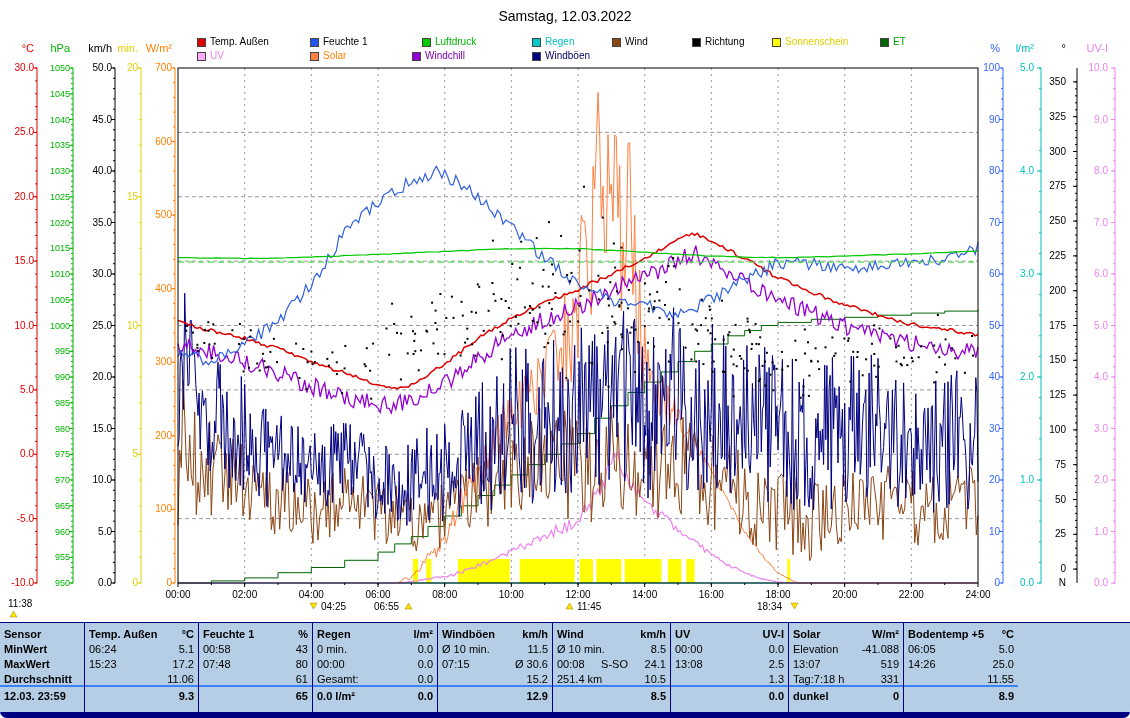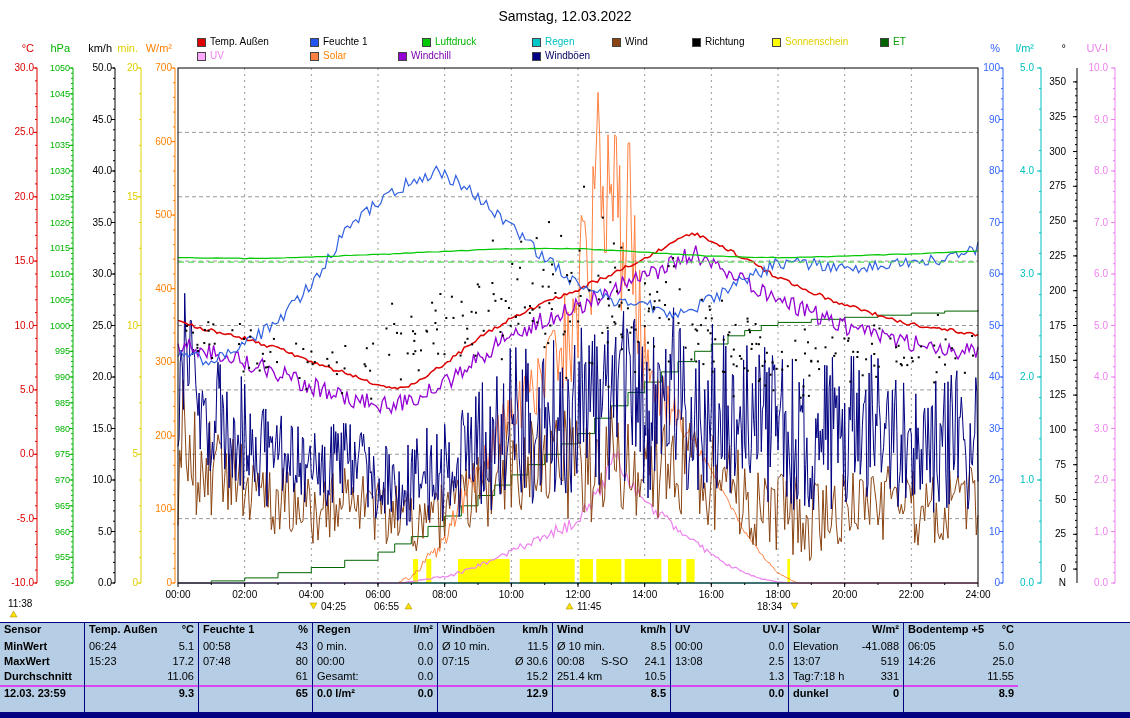--- a/index.html
+++ b/index.html
@@ -1,36 +1,36 @@
 <!DOCTYPE html>
 <html><head>
 <meta charset="utf-8">
 <style>
   html,body{margin:0;padding:0;background:#fff;}
   #app{position:relative;width:1130px;height:718px;background:#ffffff;overflow:hidden;
-       font-family:"Liberation Sans",sans-serif;color:#000;}
+       font-family:"Liberation Sans",sans-serif;color:#000;border-radius:7px;}
   #title{position:absolute;top:8px;left:0;width:100%;text-align:center;font-size:14px;}
   .legend-row{position:absolute;left:0;width:100%;height:13px;}
   #legend-row-0{top:36px;}
   #legend-row-1{top:50px;}
   .legend-item{position:absolute;display:flex;align-items:center;gap:4px;height:12px;cursor:default;}
   .legend-box{width:9px;height:9px;display:inline-block;border:1px solid #444;box-sizing:border-box;}
   .legend-label{font-size:10px;line-height:12px;white-space:nowrap;}
   #chart{position:absolute;top:0;left:0;}
   #stats{position:absolute;top:622px;left:0;width:1130px;height:96px;background:#b5cee5;
          border-top:1px solid #000080;border-bottom:6px solid #000080;box-sizing:border-box;}
   .stat-col{position:absolute;top:0;height:100%;border-right:1px solid #000080;box-sizing:border-box;overflow:hidden;}
   .stat-col.last{border-right:none;padding-right:112px;}
-  .stat-row{display:flex;align-items:flex-start;height:15px;font-size:11px;padding:0 4px;box-sizing:border-box;white-space:nowrap;}
+  .stat-row{display:flex;align-items:flex-end;height:15px;font-size:11px;padding:0 4px;box-sizing:border-box;white-space:nowrap;}
   .stat-row .l{white-space:nowrap;}
   .stat-row .m{flex:1;text-align:center;white-space:nowrap;}
   .stat-row .v{margin-left:auto;text-align:right;white-space:nowrap;}
   .stat-header{height:17px;font-weight:bold;}
   .stat-col.bold-col .stat-row{font-weight:bold;}
-  .last-row{border-top:2px solid #d946ef;height:17px;font-weight:bold;}
+  .last-row{border-top:2px solid #3b82f6;height:17px;font-weight:bold;}
 </style>
 </head>
 <body>
 
 <div id="app">
   <div id="title">Samstag, 12.03.2022</div>
   <div>
     <div class="legend-row" id="legend-row-0">
         <div class="legend-item" style="left: 197px;">
           <span class="legend-box" style="background: rgb(221, 0, 0);"></span>
@@ -67,21 +67,21 @@
       </div>
     <div class="legend-row" id="legend-row-1">
         <div class="legend-item" style="left: 197px;">
           <span class="legend-box" style="background: rgb(255, 170, 255);"></span>
           <span class="legend-label" style="color: rgb(238, 130, 238);">UV</span>
         </div>
         <div class="legend-item" style="left: 310px;">
           <span class="legend-box" style="background: rgb(255, 128, 64);"></span>
           <span class="legend-label" style="color: rgb(255, 128, 0);">Solar</span>
         </div>
-        <div class="legend-item" style="left: 398px;">
+        <div class="legend-item" style="left: 412px;">
           <span class="legend-box" style="background: rgb(148, 0, 211);"></span>
           <span class="legend-label" style="color: rgb(122, 0, 176);">Windchill</span>
         </div>
         <div class="legend-item" style="left: 532px;">
           <span class="legend-box" style="background: rgb(0, 0, 128);"></span>
           <span class="legend-label" style="color: rgb(0, 0, 96);">Windböen</span>
         </div>
       </div>
   </div>
   <svg id="chart" width="1130" height="622" viewBox="0 0 1130 622">

